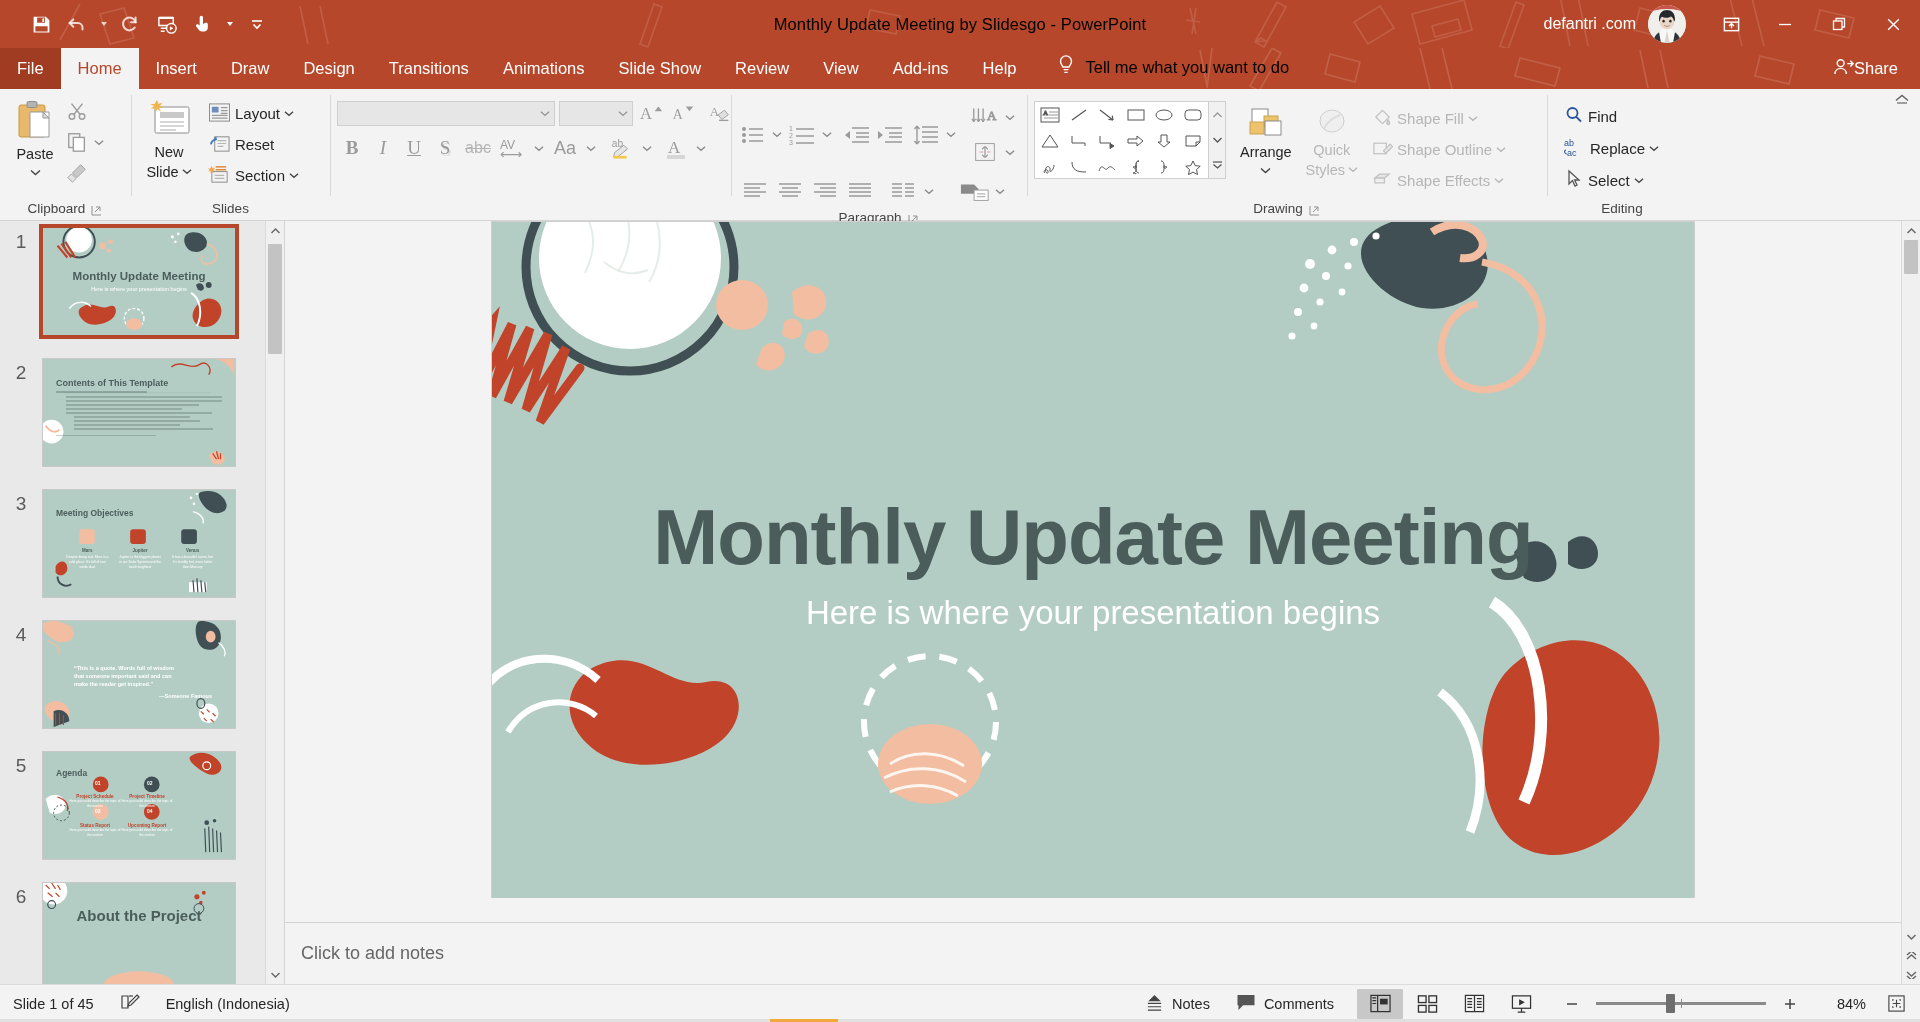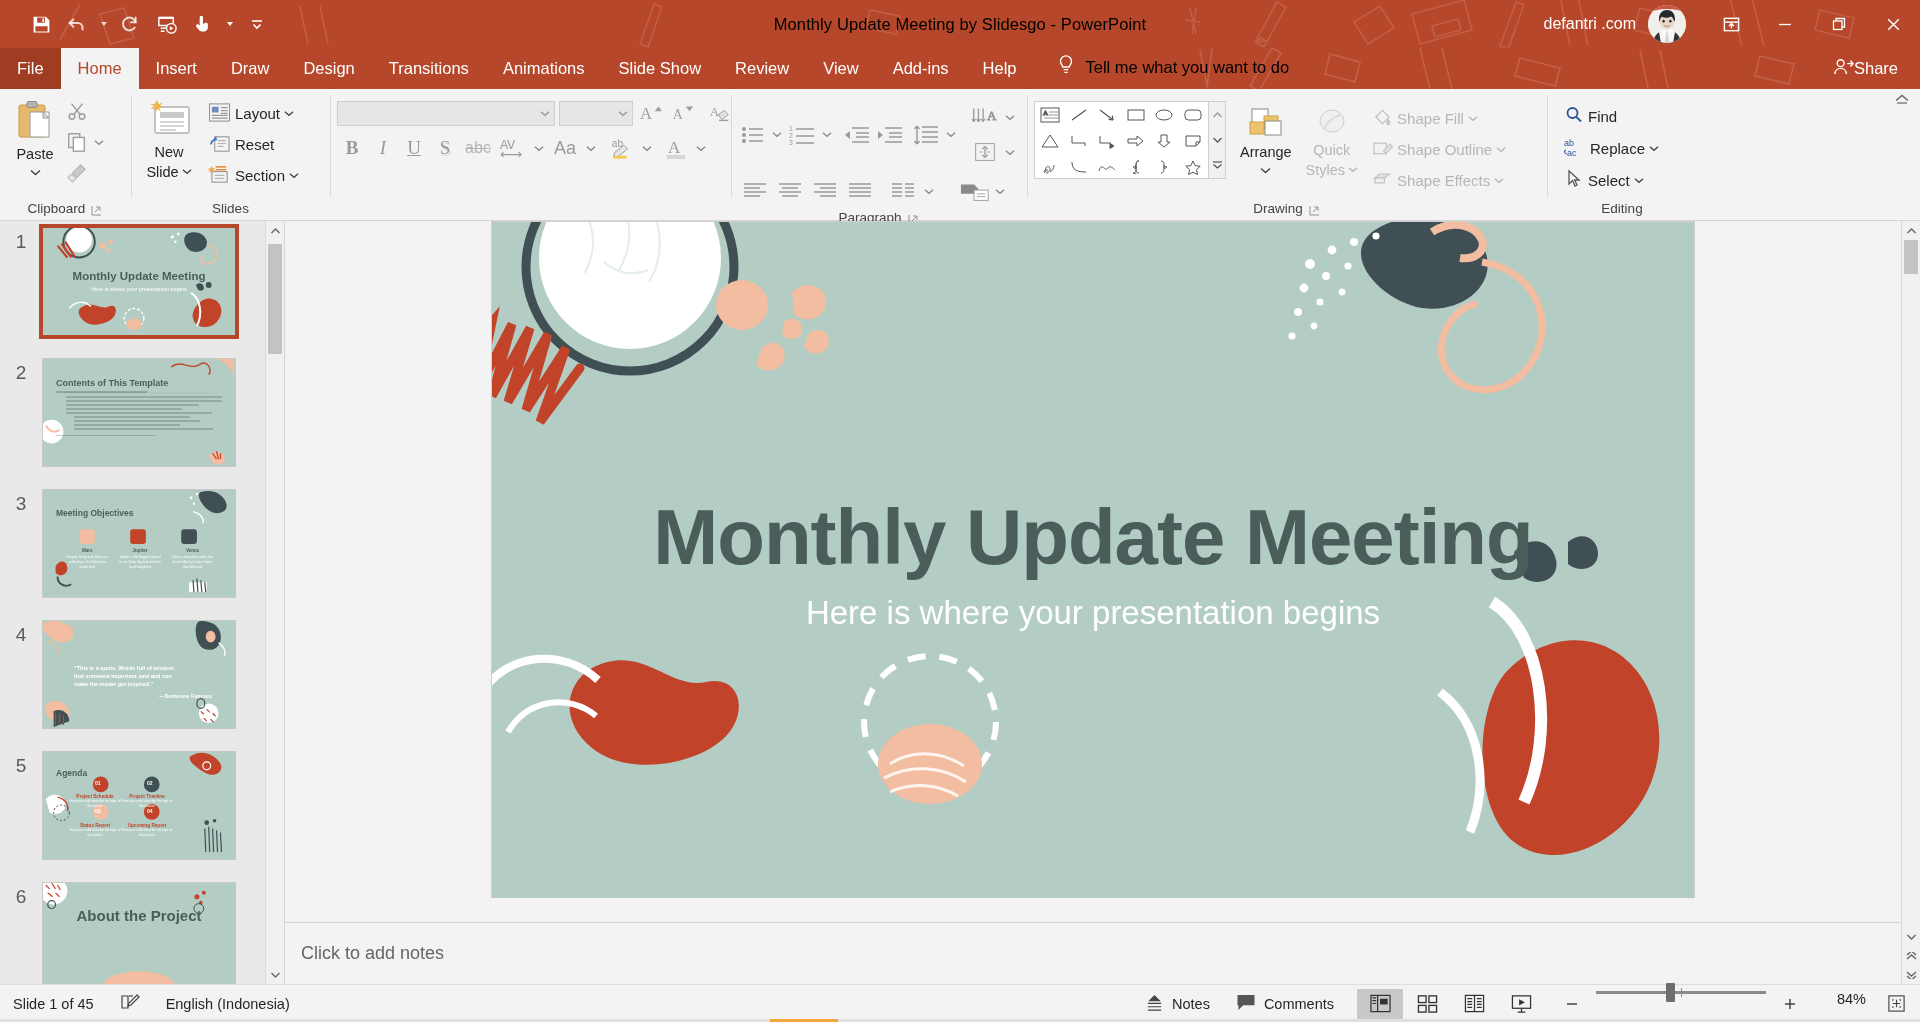--- a/index.html
+++ b/index.html
@@ -170,21 +170,21 @@
   }
 
   
   .statusbar {
     height: 38px; background: #f3f3f3; border-top: 1px solid #dcdcdc;
     display: flex; align-items: center; flex: none; font-size: 14.5px; color: #262626;
   }
   .sb-item { display: flex; align-items: center; gap: 8px; padding: 0 13px; height: 38px; }
   .view-btn { width: 46px; height: 30px; display:flex; align-items:center; justify-content:center; border-radius:1px; }
   .view-btn.active { background: #c8c8c8; }
-  .zoom-slider { display: flex; gap: 10px; padding: 0 10px; }
+  .zoom-slider { display: flex; align-items: center; gap: 10px; padding: 0 10px; }
   .zs-track { width: 170px; height: 3px; background: #8a8a8a; position: relative; }
   .zs-tick { position: absolute; width: 1px; height: 9px; background: #8a8a8a; top: -3px; left: 50%; }
   .zs-handle { position: absolute; width: 9px; height: 19px; background: #6e6e6e; top: -8px; left: 41%; border-radius: 1px; }
   .zoom-pct { width: 52px; text-align: right; font-size: 14.5px; }
   .collapse-ribbon { position: absolute; right: 6px; top: 0; width: 24px; height: 20px; display:flex; align-items:center; justify-content:center; }
 
   .taskbar-peek { position: absolute; left: 0; right: 0; bottom: 0; height: 3px; background: #e0e0e0; }
   .taskbar-line { position: absolute; left: 770px; width: 68px; bottom: 0; height: 3px; background: #f2a93b; }
 </style>
 </head>

